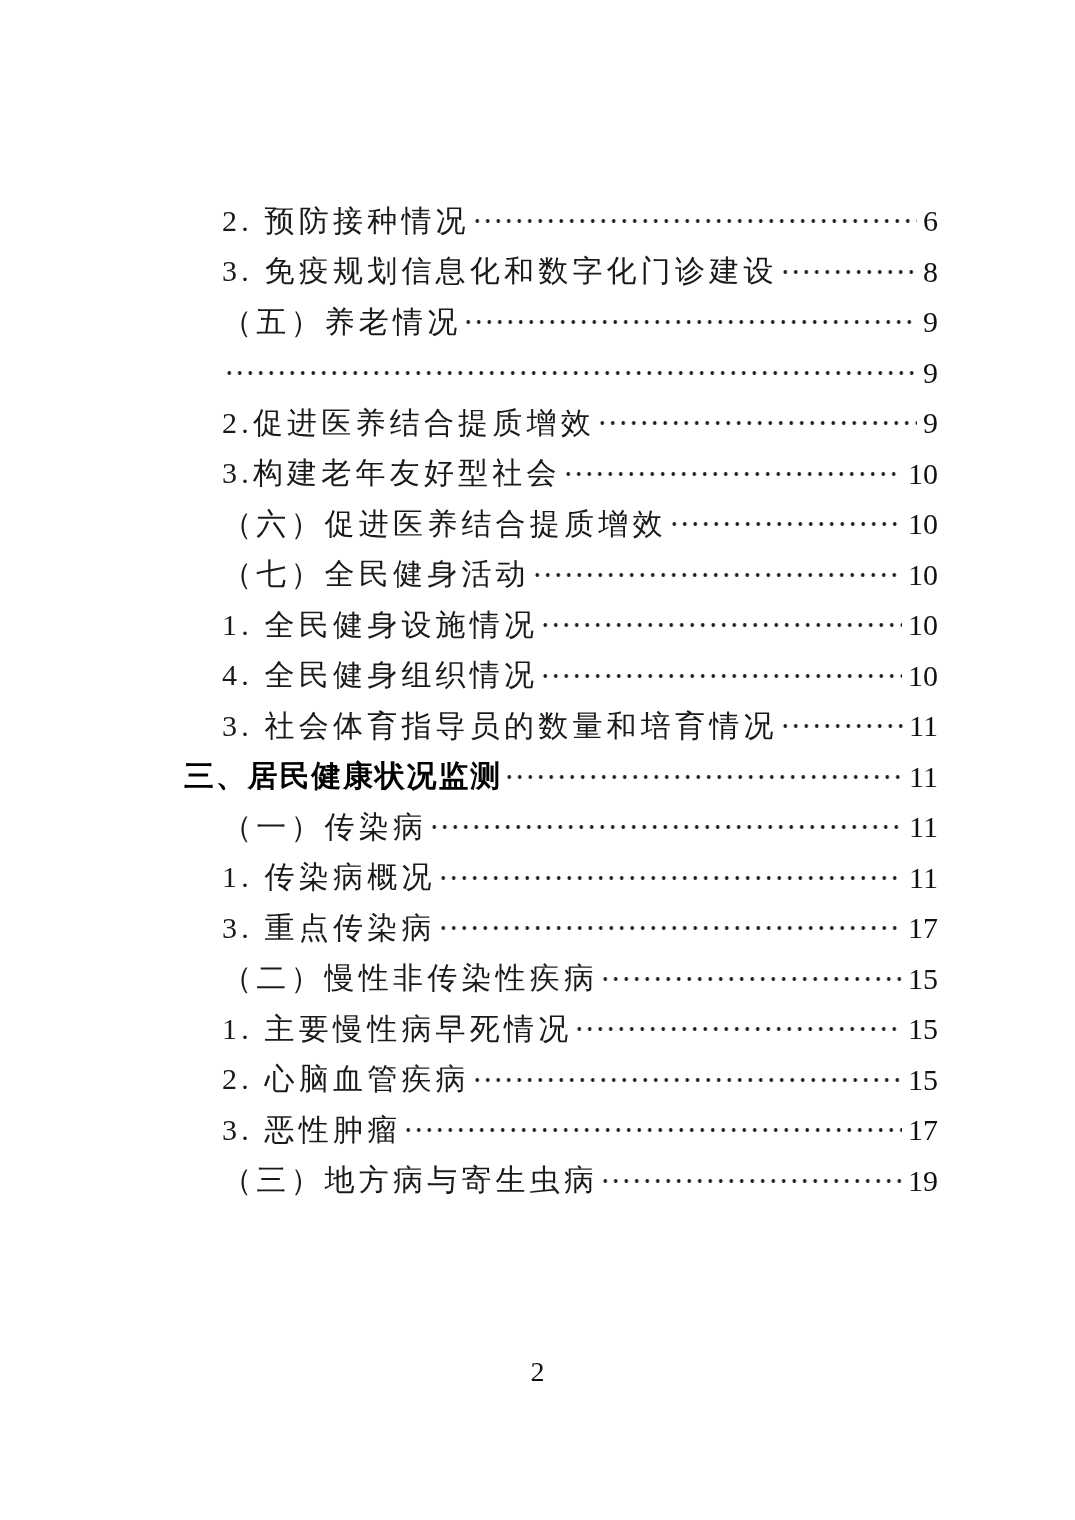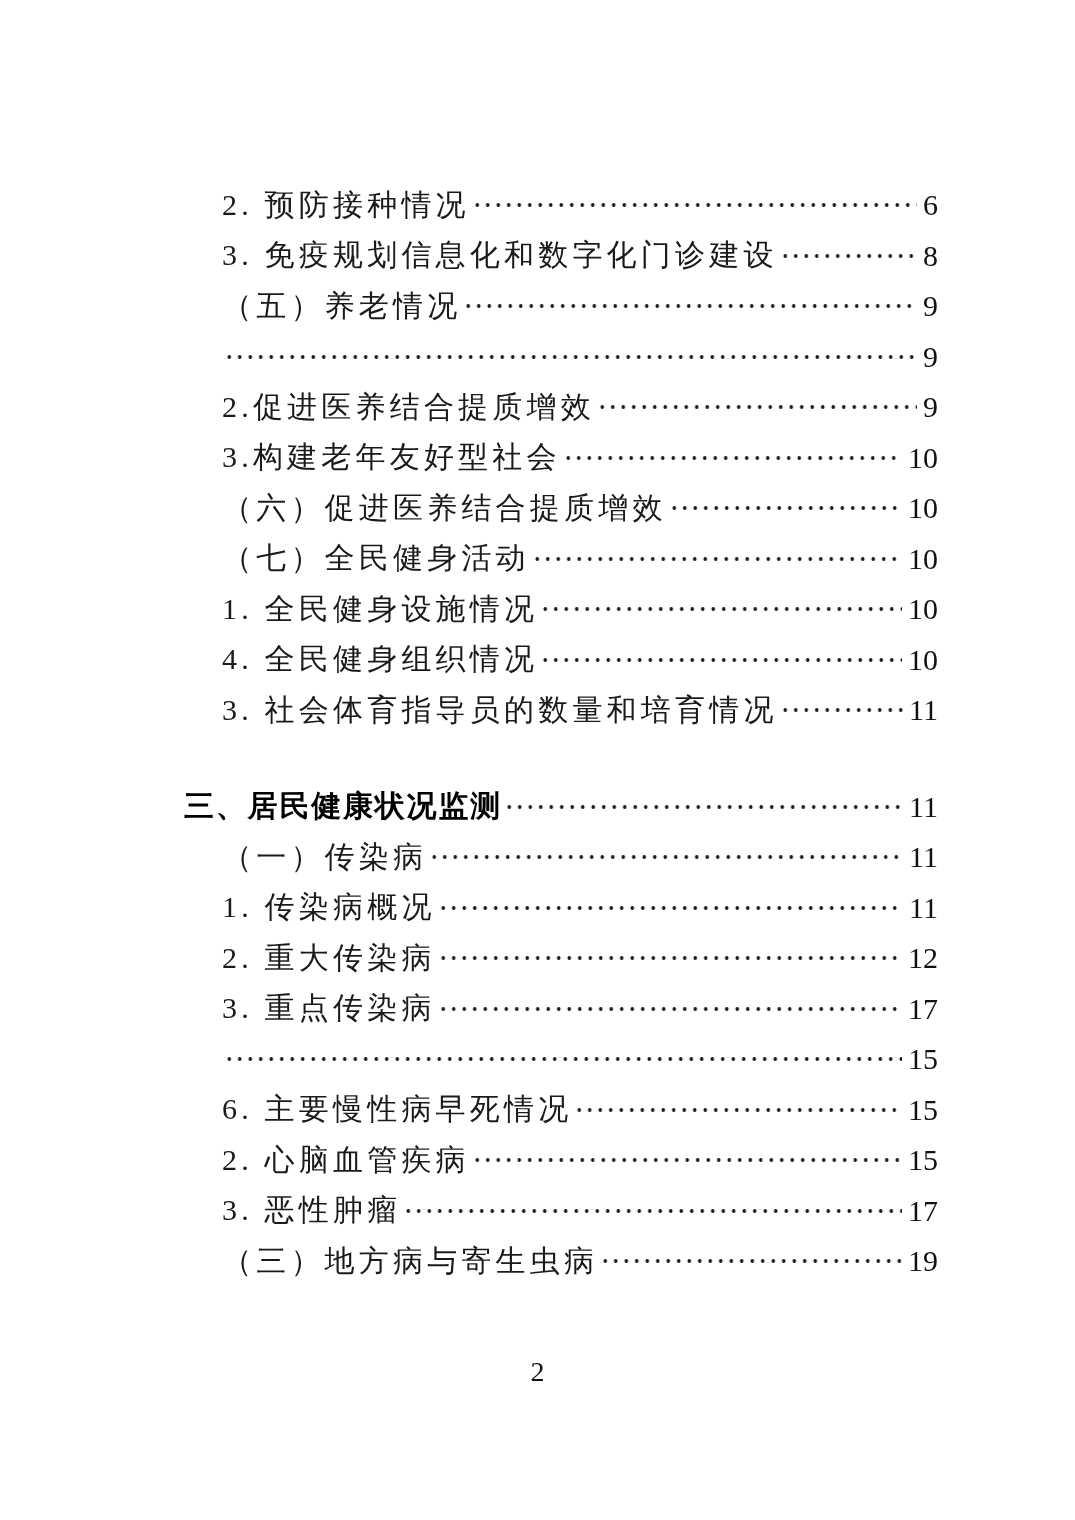--- a/index.html
+++ b/index.html
@@ -15,36 +15,35 @@
     color: #121212;
     overflow: hidden;
   }
   .page {
     position: absolute;
     inset: 0;
     background: #ffffff;
   }
   .toc {
     position: absolute;
-    top: 180px;
+    top: 196px;
     left: 0;
     right: 0;
     text-align: right;
   }
   .toc-row {
     display: flex;
     align-items: center;
     height: 50.5px;
     padding-left: 222px;
     padding-right: 137px;
     box-sizing: border-box;
   }
   .toc-row.chapter {
     padding-left: 184px;
-    margin-top: 46px;
   }
   .toc-label {
     white-space: nowrap;
     font-size: 30px;
     letter-spacing: 0.14em;
     color: #1a1a1a;
   }
   .toc-row.chapter .toc-label {
     font-family: "Liberation Sans", "DejaVu Sans", sans-serif;
     font-weight: 700;
@@ -162,39 +161,35 @@
     <span class="dot-leader"></span>
     <span class="toc-page-num">11</span>
   </div>
 
   <div class="toc-row">
     <span class="toc-label">1. 传染病概况</span>
     <span class="dot-leader"></span>
     <span class="toc-page-num">11</span>
   </div>
 
-  <div class="toc-row">
-    <span class="toc-label">2. 重大传染病</span>
-    <span class="dot-leader"></span>
-    <span class="toc-page-num">12</span>
-  </div>
 
   <div class="toc-row">
     <span class="toc-label">3. 重点传染病</span>
     <span class="dot-leader"></span>
     <span class="toc-page-num">17</span>
   </div>
 
   <div class="toc-row">
+    <span class="toc-label">（二）慢性非传染性疾病</span>
     <span class="dot-leader"></span>
     <span class="toc-page-num">15</span>
   </div>
 
   <div class="toc-row">
-    <span class="toc-label">6. 主要慢性病早死情况</span>
+    <span class="toc-label">1. 主要慢性病早死情况</span>
     <span class="dot-leader"></span>
     <span class="toc-page-num">15</span>
   </div>
 
   <div class="toc-row">
     <span class="toc-label">2. 心脑血管疾病</span>
     <span class="dot-leader"></span>
     <span class="toc-page-num">15</span>
   </div>
 

